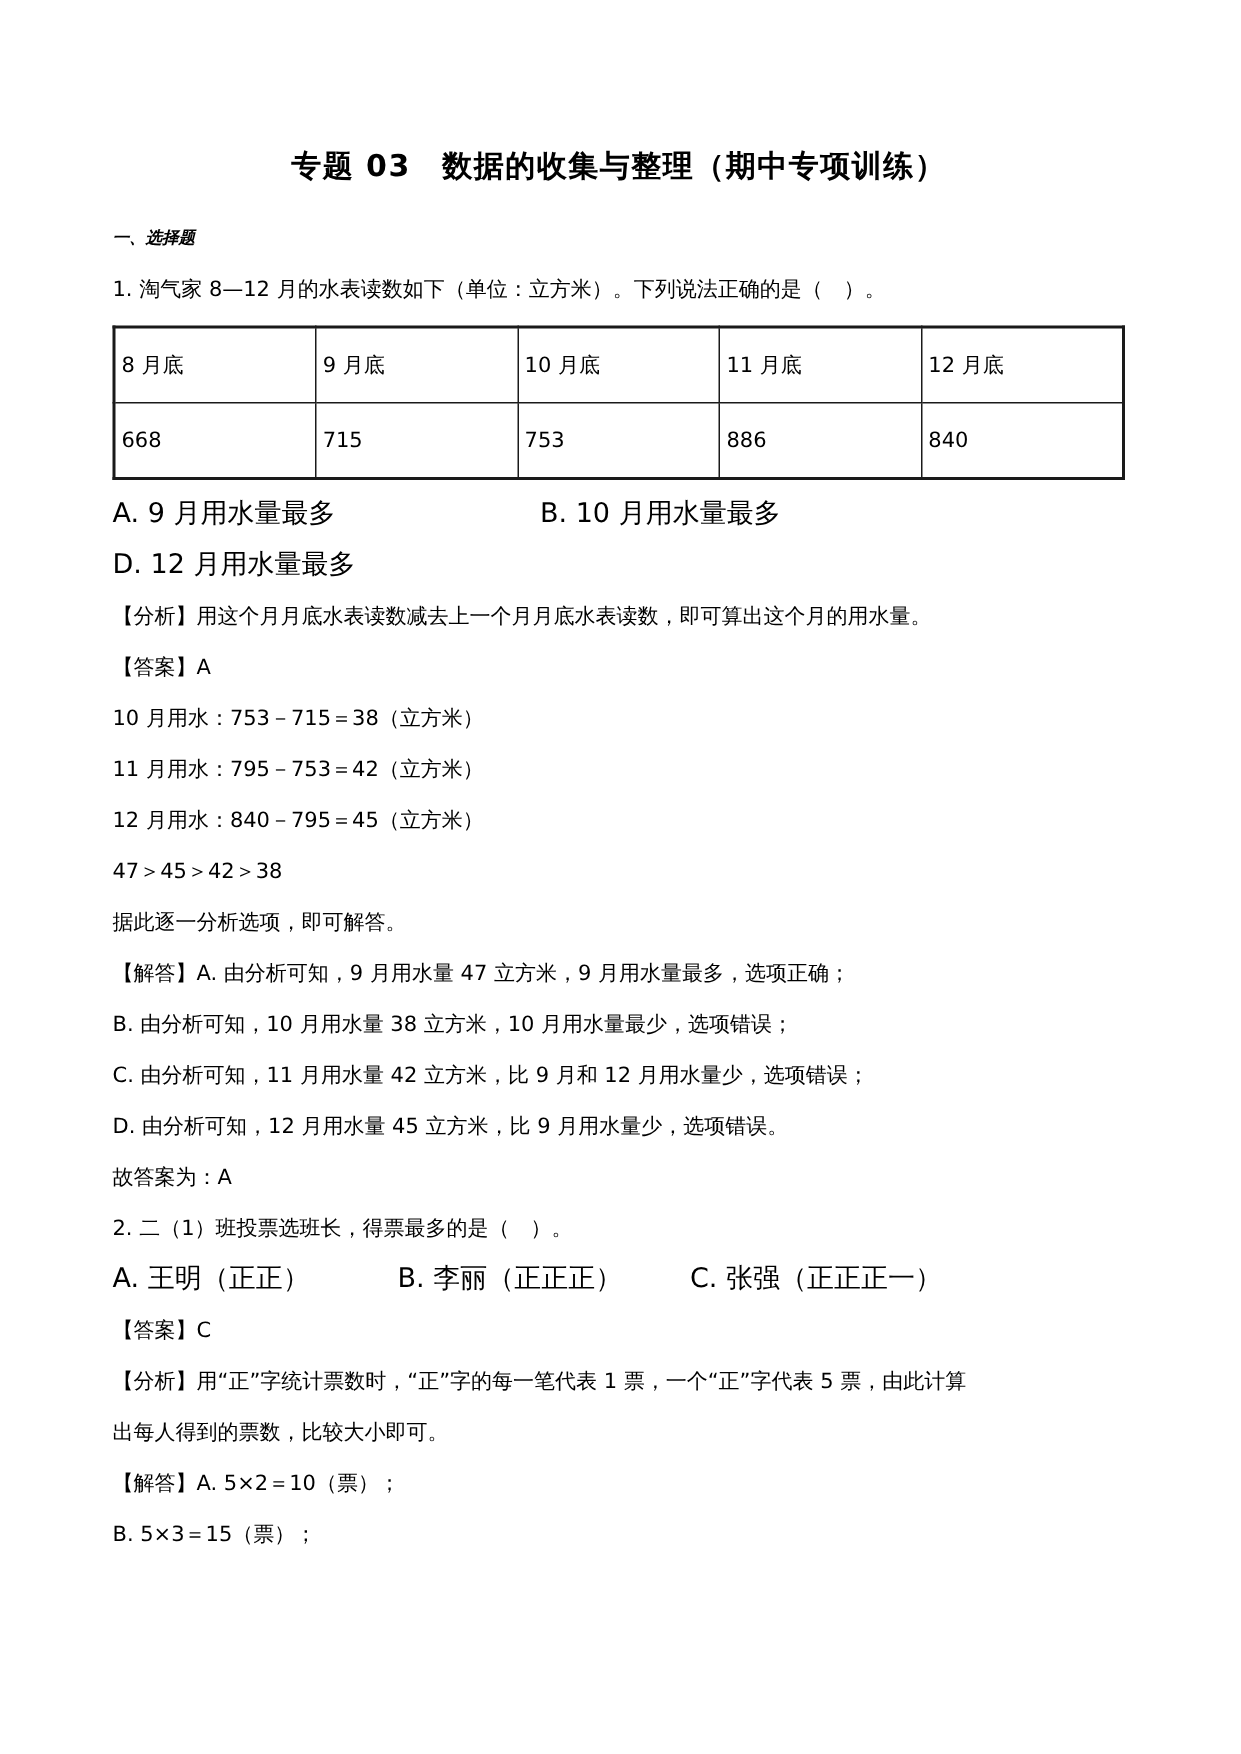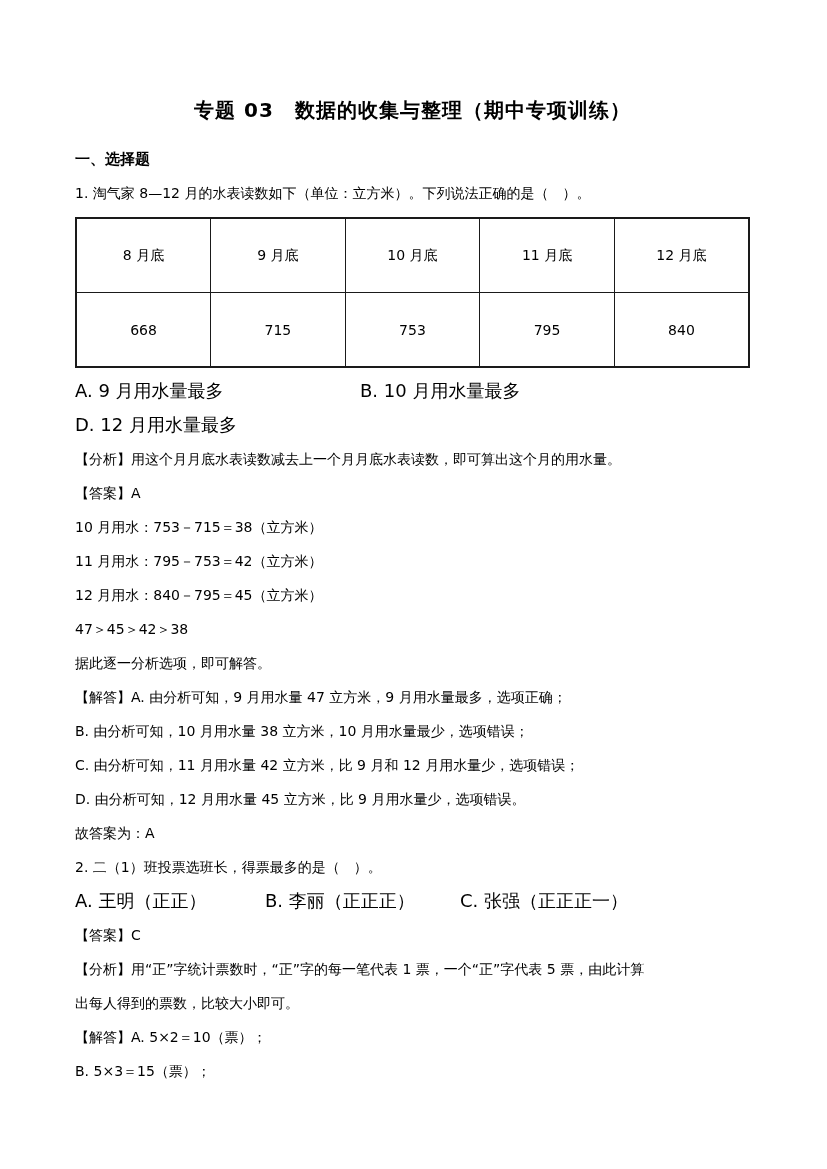--- a/index.html
+++ b/index.html
@@ -22,45 +22,46 @@
     margin: 0;
     text-align: center;
     font-size: 20px;
     font-weight: 700;
     line-height: 28px;
     letter-spacing: 1px;
     white-space: nowrap;
   }
   .section-heading {
     margin: 24px 0 0 0;
-    font-size: 15px;
+    font-size: 11px;
     font-weight: 700;
     line-height: 22px;
+    font-style: italic;
   }
   .line {
     margin: 0;
     font-size: 14px;
     line-height: 34px;
     white-space: nowrap;
   }
   .stem { margin-top: 6px; }
   .data-table {
     width: 100%;
     border-collapse: collapse;
     table-layout: fixed;
     margin: 7px 0 6px 0;
     border: 2px solid #1a1a1a;
   }
   .data-table td {
     border: 1px solid #1a1a1a;
     height: 41px;
-    text-align: center;
+    text-align: left;
     vertical-align: middle;
     font-size: 14px;
-    padding: 16px;
+    padding: 4px;
   }
   .opt-row {
     display: flex;
     font-size: 18px;
     line-height: 34px;
     white-space: nowrap;
   }
   .opt-w285 { display: inline-block; width: 285px; }
   .opt-w190 { display: inline-block; width: 190px; }
   .opt-w195 { display: inline-block; width: 195px; }
@@ -82,21 +83,21 @@
         <td>8 月底</td>
         <td>9 月底</td>
         <td>10 月底</td>
         <td>11 月底</td>
         <td>12 月底</td>
       </tr>
       <tr>
         <td>668</td>
         <td>715</td>
         <td>753</td>
-        <td>795</td>
+        <td>886</td>
         <td>840</td>
       </tr>
     </tbody>
   </table>
 
   <div class="opt-row">
     <span class="opt-w285">A. 9 月用水量最多</span>
     <span>B. 10 月用水量最多</span>
   </div>
   <div class="opt-row">

